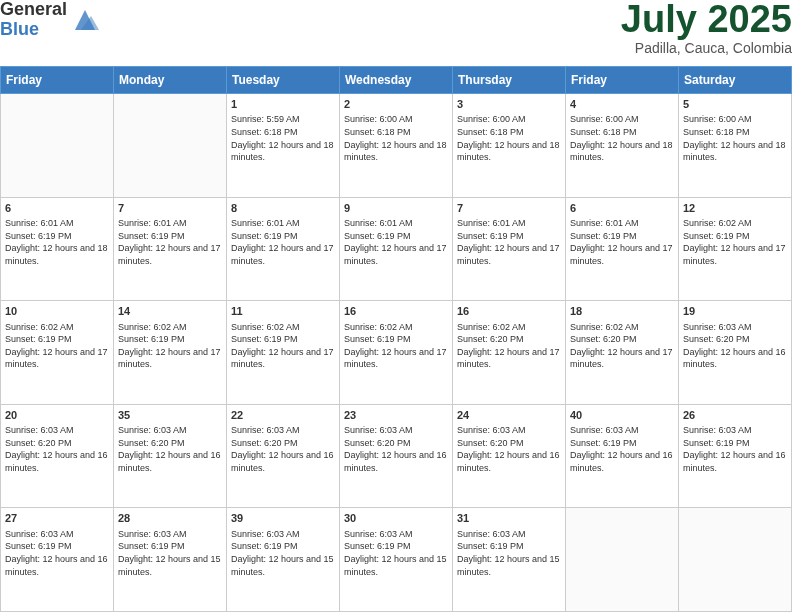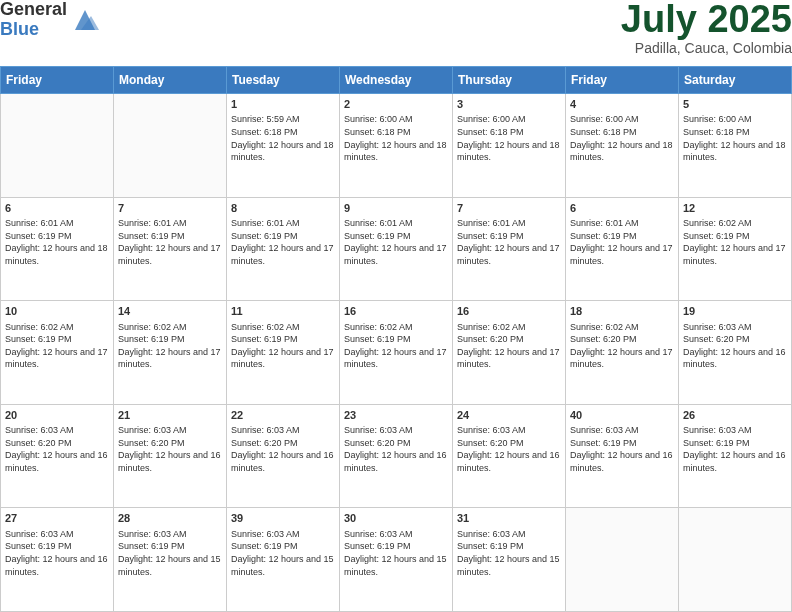--- a/index.html
+++ b/index.html
@@ -154,21 +154,21 @@
           <td><span class="cell-date">10</span>Sunrise: 6:02 AM<br>Sunset: 6:19 PM<br>Daylight: 12 hours and 17 minutes.</td>
           <td><span class="cell-date">14</span>Sunrise: 6:02 AM<br>Sunset: 6:19 PM<br>Daylight: 12 hours and 17 minutes.</td>
           <td><span class="cell-date">11</span>Sunrise: 6:02 AM<br>Sunset: 6:19 PM<br>Daylight: 12 hours and 17 minutes.</td>
           <td><span class="cell-date">16</span>Sunrise: 6:02 AM<br>Sunset: 6:19 PM<br>Daylight: 12 hours and 17 minutes.</td>
           <td><span class="cell-date">16</span>Sunrise: 6:02 AM<br>Sunset: 6:20 PM<br>Daylight: 12 hours and 17 minutes.</td>
           <td><span class="cell-date">18</span>Sunrise: 6:02 AM<br>Sunset: 6:20 PM<br>Daylight: 12 hours and 17 minutes.</td>
           <td><span class="cell-date">19</span>Sunrise: 6:03 AM<br>Sunset: 6:20 PM<br>Daylight: 12 hours and 16 minutes.</td>
         </tr>
         <tr>
           <td><span class="cell-date">20</span>Sunrise: 6:03 AM<br>Sunset: 6:20 PM<br>Daylight: 12 hours and 16 minutes.</td>
-          <td><span class="cell-date">21</span>Sunrise: 6:03 AM<br>Sunset: 6:20 PM<br>Daylight: 12 hours and 16 minutes.</td>
+          <td><span class="cell-date">35</span>Sunrise: 6:03 AM<br>Sunset: 6:20 PM<br>Daylight: 12 hours and 16 minutes.</td>
           <td><span class="cell-date">22</span>Sunrise: 6:03 AM<br>Sunset: 6:20 PM<br>Daylight: 12 hours and 16 minutes.</td>
           <td><span class="cell-date">23</span>Sunrise: 6:03 AM<br>Sunset: 6:20 PM<br>Daylight: 12 hours and 16 minutes.</td>
           <td><span class="cell-date">24</span>Sunrise: 6:03 AM<br>Sunset: 6:20 PM<br>Daylight: 12 hours and 16 minutes.</td>
           <td><span class="cell-date">40</span>Sunrise: 6:03 AM<br>Sunset: 6:19 PM<br>Daylight: 12 hours and 16 minutes.</td>
           <td><span class="cell-date">26</span>Sunrise: 6:03 AM<br>Sunset: 6:19 PM<br>Daylight: 12 hours and 16 minutes.</td>
         </tr>
         <tr>
           <td><span class="cell-date">27</span>Sunrise: 6:03 AM<br>Sunset: 6:19 PM<br>Daylight: 12 hours and 16 minutes.</td>
           <td><span class="cell-date">28</span>Sunrise: 6:03 AM<br>Sunset: 6:19 PM<br>Daylight: 12 hours and 15 minutes.</td>
           <td><span class="cell-date">39</span>Sunrise: 6:03 AM<br>Sunset: 6:19 PM<br>Daylight: 12 hours and 15 minutes.</td>

